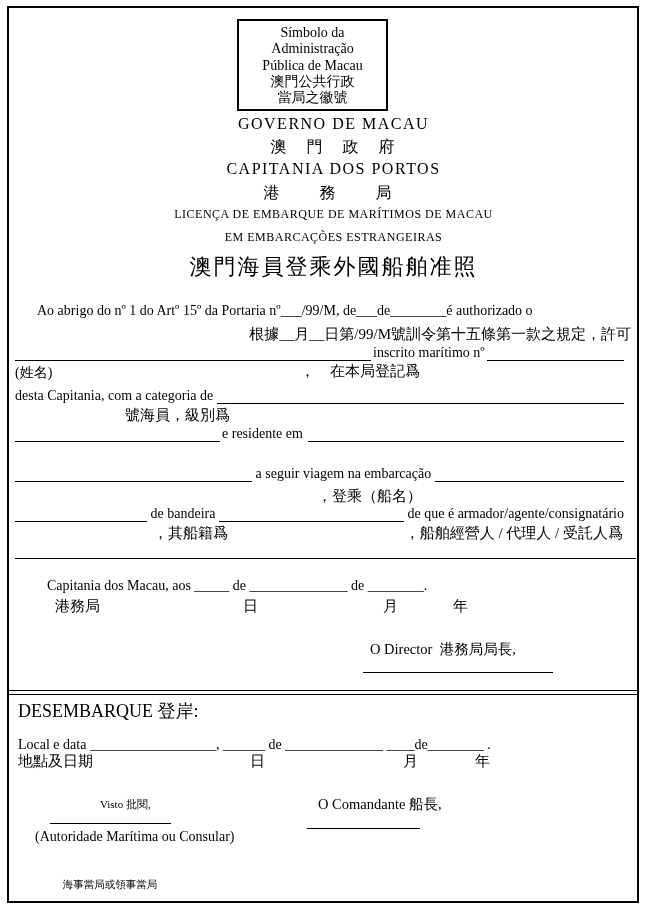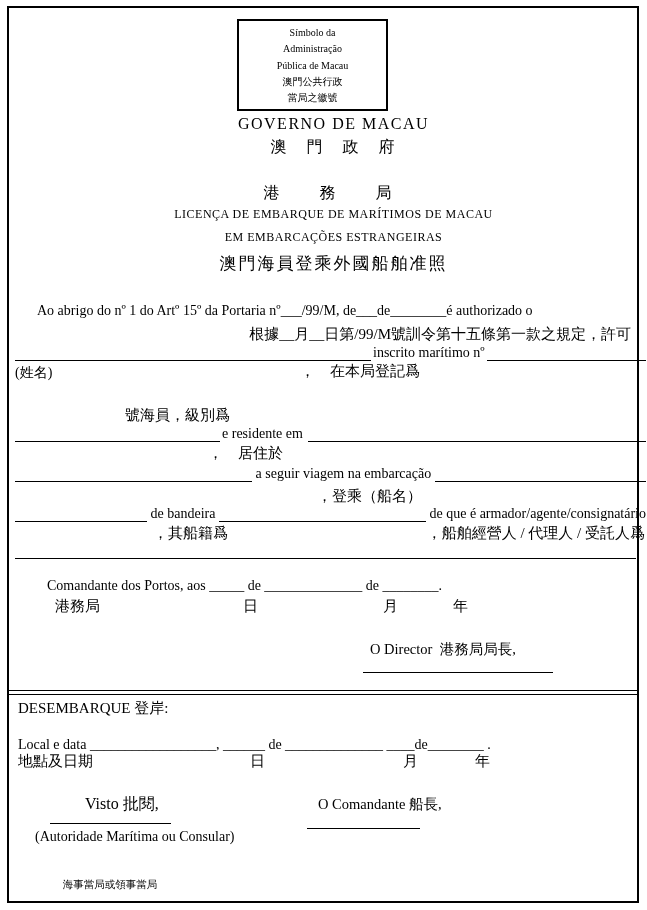--- a/index.html
+++ b/index.html
@@ -9,86 +9,90 @@
   }
   .frame{position:absolute;left:7px;top:6px;right:8px;bottom:7px;border:2px solid #000;}
   .abs{position:absolute;}
   .center{left:0;right:0;text-align:center;padding-left:20px;}
   .pt{font-size:14px;line-height:16px;white-space:pre;}
   .zh{font-size:15px;line-height:17px;white-space:pre;}
   .emblem-box{
     position:absolute;left:237px;top:19px;width:147px;height:84px;border:2px solid #000;
     text-align:center;padding-top:4px;
   }
-  .emblem-line{font-size:10px;line-height:16.3px;white-space:nowrap;}
+  .emblem-line{font-size:14px;line-height:16.3px;white-space:nowrap;}
   .t1{font-size:16px;letter-spacing:1.5px;}
   .t2{font-size:16px;letter-spacing:2px;}
   .t3{font-size:16px;letter-spacing:12px;}
   .t4{font-size:12px;letter-spacing:0.5px;}
-  .t5{font-size:17px;letter-spacing:2px;}
-  .row{position:absolute;left:15px;right:1px;height:18px;}
+  .t5{font-size:22px;letter-spacing:2px;}
+  .row{position:absolute;left:15px;right:23px;height:18px;}
   .fill{display:flex;align-items:flex-end;}
   .blank{border-bottom:1px solid #000;height:16px;}
   .grow{flex:1 1 auto;}
   .fix{flex:0 0 auto;}
   .seg-row{display:flex;justify-content:flex-end;align-items:flex-end;}
   .seg-row span{white-space:pre;}
   .rule{position:absolute;border-bottom:1px solid #000;}
   .divider{position:absolute;left:9px;right:10px;top:690px;height:3px;
            border-top:1px solid #000;border-bottom:1px solid #000;}
   .small-pt{font-size:14px;line-height:11px;white-space:nowrap;}
   .small-zh{font-size:10.5px;line-height:12px;white-space:nowrap;margin-top:36px;}
-  .heading{font-size:15px;white-space:pre;}
+  .heading{font-size:18px;white-space:pre;}
 </style>
 </head>
 <body>
 
 <div class="page">
   <div class="frame"></div>
 
   <div class="emblem-box">
       <div class="emblem-line">Símbolo da</div>
       <div class="emblem-line">Administração</div>
       <div class="emblem-line">Pública de Macau</div>
       <div class="emblem-line">澳門公共行政</div>
       <div class="emblem-line">當局之徽號</div>
     </div>
 
   <div class="abs center t1" style="top:115px">GOVERNO DE MACAU</div>
   <div class="abs center t2" style="top:137px">澳　門　政　府</div>
+  <div class="abs center t1" style="top:160px">CAPITANIA DOS PORTOS</div>
   <div class="abs center t3" style="top:183px">港　務　局</div>
   <div class="abs center t4" style="top:207px">LICENÇA DE EMBARQUE DE MARÍTIMOS DE MACAU</div>
   <div class="abs center t4" style="top:230px">EM EMBARCAÇÕES ESTRANGEIRAS</div>
   <div class="abs center t5" style="top:252px">澳門海員登乘外國船舶准照</div>
 
   <div class="row pt" style="top:303px;padding-left:22px">Ao abrigo do nº 1 do Artº 15º da Portaria nº___/99/M, de___de________é authorizado o</div>
 
   <div class="row zh seg-row" style="top:325px;left:45px;right:16px"><span>根據</span><span>__</span><span>月</span><span>__日第</span><span>/99/M</span><span>號</span><span>訓</span><span>令</span><span>第</span><span>十五</span><span>條</span><span>第</span><span>一</span><span>款</span><span>之規定</span><span>，</span><span>許</span><span>可</span></div>
 
   <div class="row fill" style="top:343px">
     <span class="blank fix" style="width:356px"></span>
     <span class="pt fix" style="margin:0 2px">inscrito marítimo nº</span>
     <span class="blank grow"></span>
   </div>
 
   <div class="row" style="top:363px">
     <span class="pt">(姓名)</span>
     <span class="zh abs" style="left:285px;top:0">，　在本局登記爲</span>
   </div>
 
+  <div class="row fill" style="top:386px">
+    <span class="pt fix">desta Capitania, com a categoria de </span>
+    <span class="blank grow"></span>
+  </div>
 
   <div class="row zh seg-row" style="top:406px;left:25px;right:auto;width:205px"><span>號</span><span>海</span><span>員</span><span>，</span><span>級</span><span>別</span><span>爲</span></div>
 
   <div class="row fill" style="top:424px">
     <span class="blank fix" style="width:205px"></span>
     <span class="pt fix" style="margin:0 2px">e residente em </span>
     <span class="blank grow"></span>
   </div>
 
-  <div class="row zh" style="top:445px;padding-left:193px">，　居住於</div>
 
   <div class="row fill" style="top:464px">
     <span class="blank fix" style="width:237px"></span>
     <span class="pt fix"> a seguir viagem na embarcação </span>
     <span class="blank grow"></span>
   </div>
 
   <div class="row zh seg-row" style="top:487px;left:228px;right:auto;width:194px"><span>，</span><span>登</span><span>乘</span><span>（</span><span>船名</span><span>）</span></div>
 
   <div class="row fill" style="top:504px">
@@ -98,21 +102,21 @@
     <span class="pt fix"> de que é armador/agente/consignatário</span>
   </div>
 
   <div class="row" style="top:525px">
     <span class="zh abs" style="left:138px;top:0">，其船籍爲</span>
     <span class="zh abs" style="right:1px;top:0">，船舶經營人 / 代理人 / 受託人爲</span>
   </div>
 
   <div class="rule" style="left:15px;right:11px;top:548px;height:10px"></div>
 
-  <div class="row pt" style="top:578px;padding-left:32px">Comandante dos Portos, aos _____ de ______________ de ________.</div>
+  <div class="row pt" style="top:578px;padding-left:32px">Capitania dos Macau, aos _____ de ______________ de ________.</div>
 
   <div class="row" style="top:598px">
     <span class="zh abs" style="left:40px;top:0">港務局</span>
     <span class="zh abs" style="left:228px;top:0">日</span>
     <span class="zh abs" style="left:368px;top:0">月</span>
     <span class="zh abs" style="left:438px;top:0">年</span>
   </div>
 
   <div class="abs pt" style="left:370px;top:641px;font-size:14.5px">O Director  港務局局長,</div>
   <div class="rule" style="left:363px;top:657px;width:190px;height:15px"></div>
@@ -123,21 +127,21 @@
 
   <div class="abs pt" style="left:18px;top:737px">Local e data __________________, ______ de ______________ ____de________ .</div>
 
   <div class="abs" style="left:0;top:753px;width:517px;height:18px">
     <span class="zh abs" style="left:18px;top:0">地點及日期</span>
     <span class="zh abs" style="left:250px;top:0">日</span>
     <span class="zh abs" style="left:403px;top:0">月</span>
     <span class="zh abs" style="left:475px;top:0">年</span>
   </div>
 
-  <div class="abs pt" style="left:85px;top:796px;font-size:16px">Visto 批閱,</div>
+  <div class="abs pt" style="left:100px;top:796px;font-size:11px">Visto 批閱,</div>
   <div class="abs pt" style="left:318px;top:796px;font-size:14.5px">O Comandante 船長,</div>
 
   <div class="rule" style="left:50px;top:808px;width:121px;height:15px"></div>
   <div class="rule" style="left:307px;top:813px;width:113px;height:15px"></div>
 
   <div class="abs small-pt" style="left:35px;top:831px;width:150px;text-align:center">(Autoridade Marítima ou Consular)</div>
   <div class="abs small-zh" style="left:35px;top:843px;width:150px;text-align:center">海事當局或領事當局</div>
 </div>
 
 </body></html>

